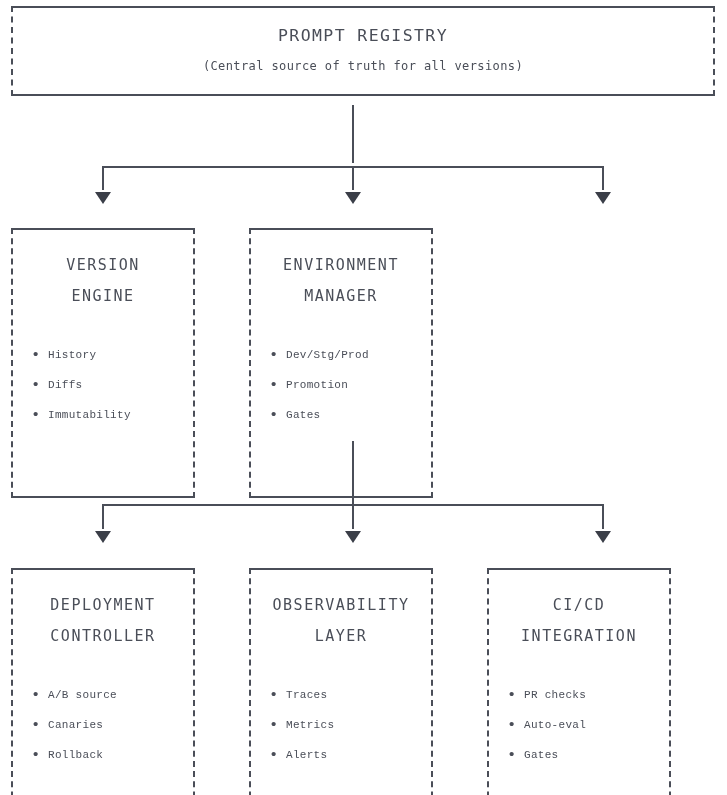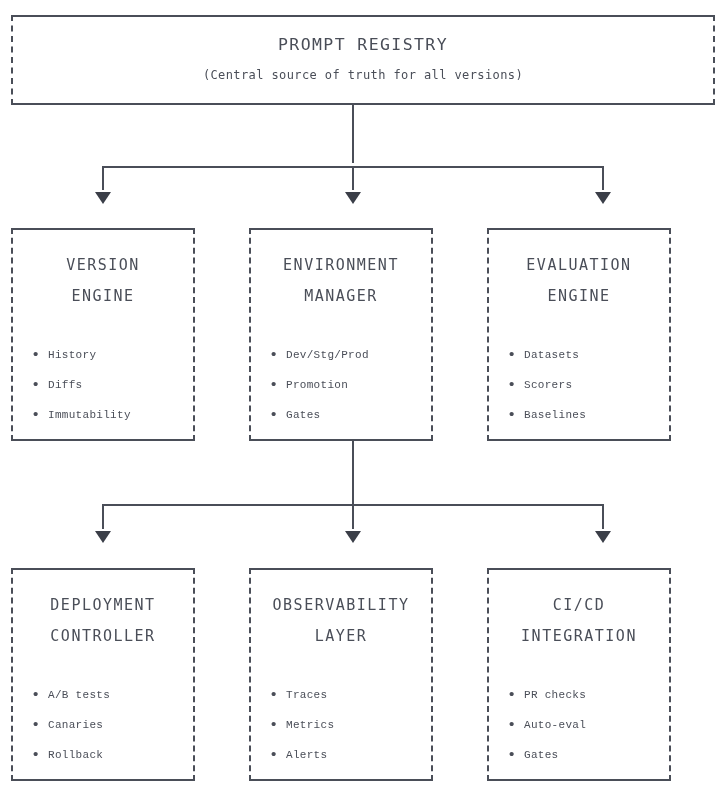--- a/index.html
+++ b/index.html
@@ -26,21 +26,21 @@
     border-bottom: 2px solid #4a4e58;
     border-left: 2px dashed #4a4e58;
     border-right: 2px dashed #4a4e58;
     display: flex;
     flex-direction: column;
   }
 
   
   .node.root {
     left: 11px;
-    top: 15px;
+    top: 6px;
     width: 704px;
     height: 90px;
     align-items: center;
     justify-content: center;
   }
   .root .node-title-line {
     text-align: center;
     font-size: 16.5px;
     letter-spacing: 1.4px;
     line-height: 31px;
@@ -50,21 +50,21 @@
     text-align: center;
     font-size: 12px;
     letter-spacing: 0.4px;
     line-height: 31px;
     white-space: nowrap;
   }
 
   
   .node.cell {
     width: 184px;
-    height: 213px;
+    height: 270px;
     padding: 0;
   }
   .cell .title-block {
     margin-top: 20px;
     text-align: center;
   }
   .cell .title-line {
     font-size: 15px;
     letter-spacing: 1.5px;
     line-height: 31px;
@@ -153,48 +153,37 @@
       <div class="title-line">ENVIRONMENT</div>
       <div class="title-line">MANAGER</div>
     </div>
     <ul class="bullets">
       <li>Dev/Stg/Prod</li>
       <li>Promotion</li>
       <li>Gates</li>
     </ul>
   </div>
 
-  <div class="node cell col-3 row-1">
-    <div class="title-block">
-      <div class="title-line">EVALUATION</div>
-      <div class="title-line">ENGINE</div>
-    </div>
-    <ul class="bullets">
-      <li>Datasets</li>
-      <li>Scorers</li>
-      <li>Baselines</li>
-    </ul>
-  </div>
 
   <div class="conn vline" style="left:352px; top:441px; height:83px;"></div>
   <div class="conn hline" style="left:103px; top:504px; width:501px;"></div>
   <div class="conn vline" style="left:102px; top:504px; height:25px;"></div>
   <div class="conn vline" style="left:352px; top:504px; height:25px;"></div>
   <div class="conn vline" style="left:602px; top:504px; height:25px;"></div>
   <div class="arrow" style="left:95px; top:531px;"></div>
   <div class="arrow" style="left:345px; top:531px;"></div>
   <div class="arrow" style="left:595px; top:531px;"></div>
 
   <div class="node cell col-1 row-2">
     <div class="title-block">
       <div class="title-line">DEPLOYMENT</div>
       <div class="title-line">CONTROLLER</div>
     </div>
     <ul class="bullets">
-      <li>A/B tests</li>
+      <li>A/B source</li>
       <li>Canaries</li>
       <li>Rollback</li>
     </ul>
   </div>
 
   <div class="node cell col-2 row-2">
     <div class="title-block">
       <div class="title-line">OBSERVABILITY</div>
       <div class="title-line">LAYER</div>
     </div>

